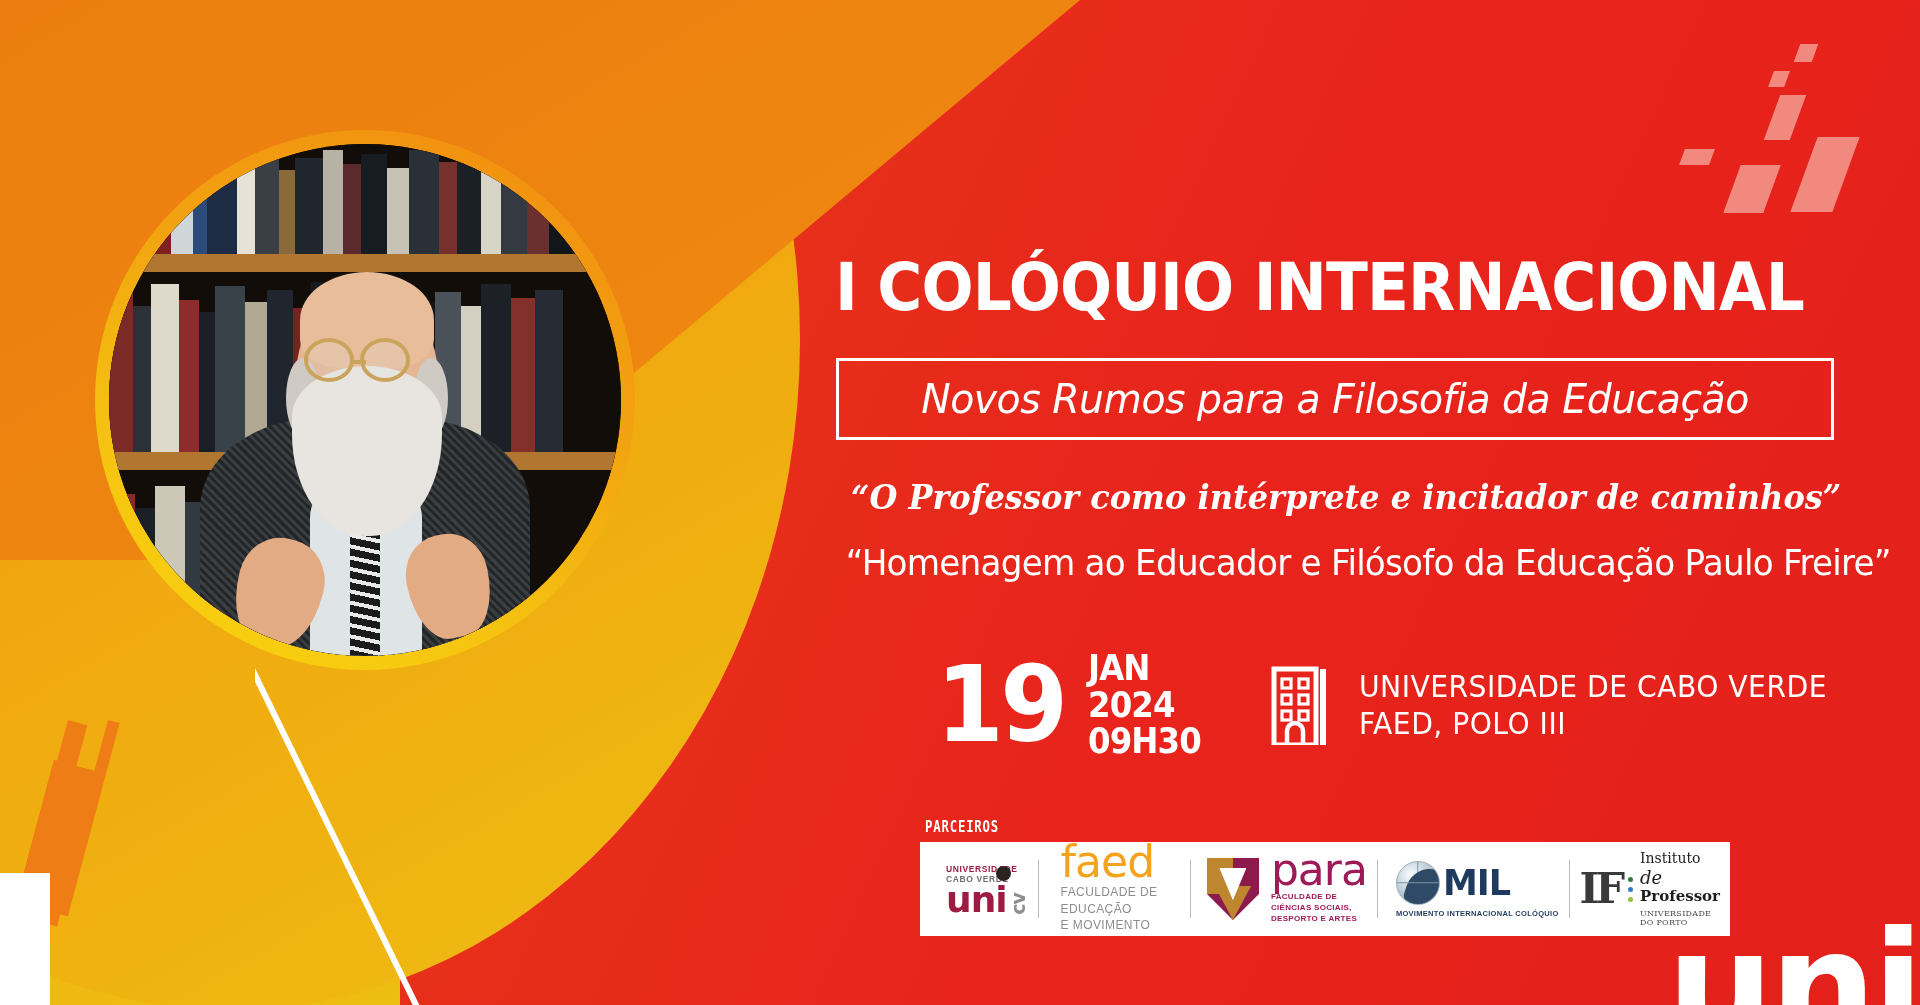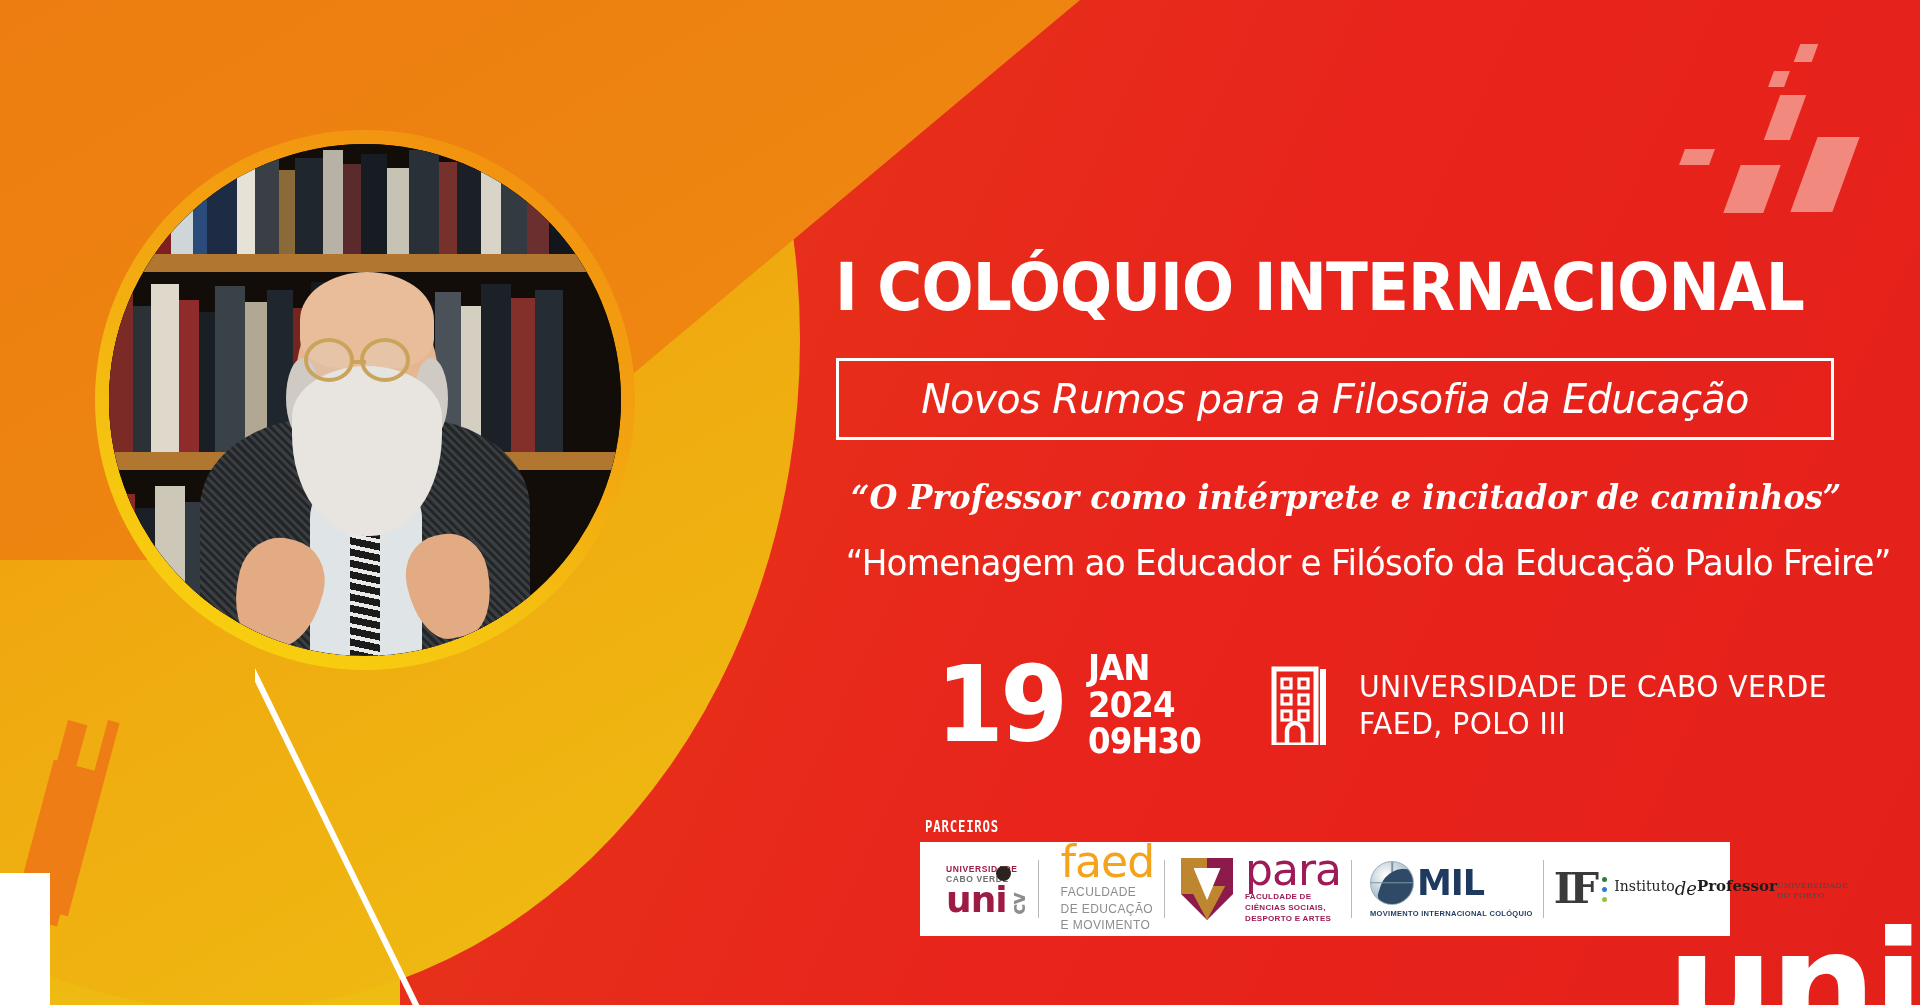--- a/index.html
+++ b/index.html
@@ -230,21 +230,21 @@
      line-height:.8;letter-spacing:-1px;}
   .mil .s{font-family:"Liberation Sans",sans-serif;font-weight:700;font-size:7.5px;color:#1F3A5F;
      letter-spacing:.3px;margin-top:4px;white-space:nowrap;}
 
   
   .ifp{display:flex;align-items:center;gap:7px;padding-left:10px;}
   .ifp .mark{font-family:"DejaVu Serif",serif;font-weight:700;font-size:42px;color:#3a3a3a;
      line-height:.8;letter-spacing:-4px;}
   .ifp .dots{display:flex;flex-direction:column;gap:5px;}
   .ifp .dots i{width:5px;height:5px;border-radius:50%;display:block;}
-  .ifp .txt{display:flex;flex-direction:row;line-height:1.18;}
+  .ifp .txt{display:flex;flex-direction:column;line-height:1.18;}
   .ifp .t1{font-family:"DejaVu Serif",serif;font-size:14px;color:#1d1d1d;}
   .ifp .t2{font-family:"DejaVu Serif",serif;font-style:italic;font-size:18px;color:#1d1d1d;}
   .ifp .t3{font-family:"DejaVu Serif",serif;font-weight:700;font-size:15px;color:#1d1d1d;}
   .ifp .t4{font-family:"DejaVu Serif",serif;font-size:8px;color:#4a4a4a;letter-spacing:.3px;margin-top:3px;}
 </style>
 </head>
 <body>
 
 <div class="poster">
 

